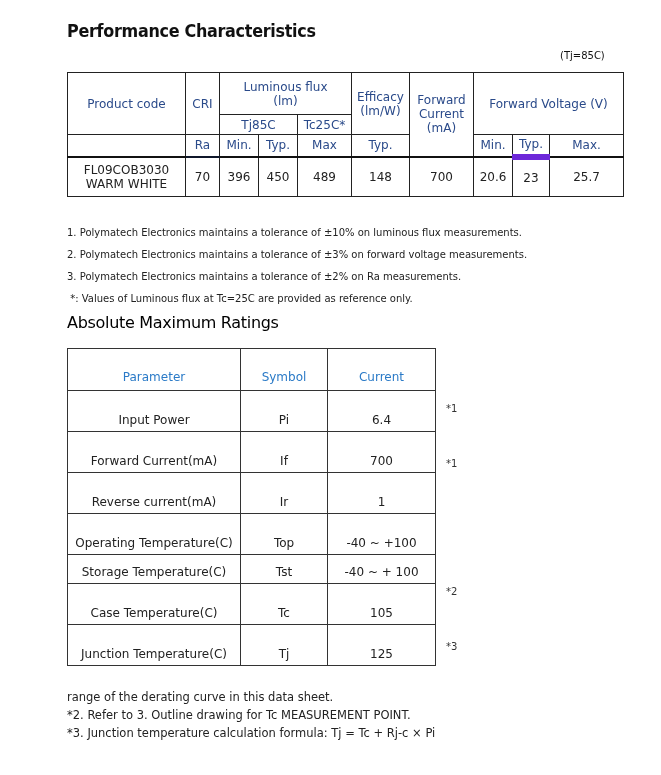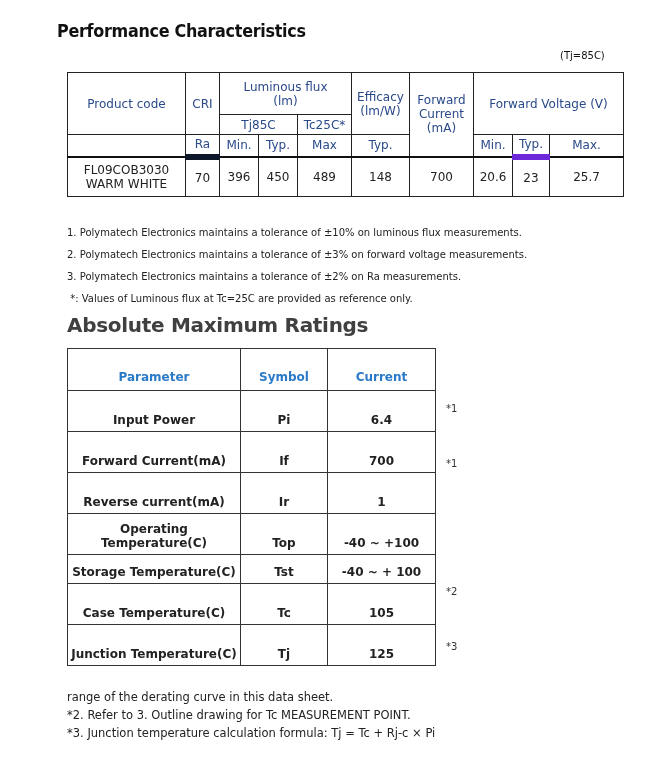--- a/index.html
+++ b/index.html
@@ -1,21 +1,21 @@
 <!DOCTYPE html>
 <html><head>
   <meta charset="utf-8">
   <style>
     html, body { margin: 0; padding: 0; background: #ffffff; }
     body {
       width: 661px; height: 775px; position: relative; overflow: hidden;
       font-family: "DejaVu Sans", sans-serif; color: #222;
     }
     .h1 {
-      position: absolute; left: 57px; top: 22px;
+      position: absolute; left: 67px; top: 22px;
       font-family: "DejaVu Sans", sans-serif; font-weight: 900;
       font-size: 16px; letter-spacing: -0.3px; color: #111;
       transform: scaleY(1.05);
       text-align: center;
     }
     .cond {
       position: absolute; left: 560px; top: 50px;
       font-size: 10px; color: #111;
     }
     table { border-collapse: collapse; }
@@ -28,28 +28,28 @@
       font-weight: normal;
     }
     .perf .hd { color: #2a4a8a; }
     .perf .val { color: #222; }
     .notes {
       position: absolute; left: 67px; top: 222px; font-size: 10px; color: #222;
     }
     .notes div { height: 22px; line-height: 22px; }
     .h2 {
       position: absolute; left: 67px; top: 313px;
-      font-weight: 700; font-size: 20px; letter-spacing: -0.3px; color: #404040;
+      font-weight: 400; font-size: 16px; letter-spacing: -0.3px; color: #000000;
     }
     .amr {
       position: absolute; left: 67px; top: 348px; width: 369px;
       font-size: 12px;
     }
     .amr td, .amr th {
-      border: 1px solid #333; text-align: center; font-weight: bold;
+      border: 1px solid #333; text-align: center; font-weight: normal;
       padding: 0; vertical-align: bottom; padding-bottom: 4px;
     }
     .amr th { color: #2a7ac7; vertical-align: bottom; padding-bottom: 6px; }
     .amr .vsep { border-left: 1.5px solid #aaa; }
     .fn-mark {
       position: absolute; left: 446px; font-size: 10px; color: #333;
     }
     .foot {
       position: absolute; left: 67px; top: 688px; font-size: 11.5px; color: #222;
       width: 520px;
@@ -95,21 +95,21 @@
     <th class="hd">Typ.</th>
     <th class="hd" style="width:38px">Min.</th>
     <th class="hd" style="width:36px">Typ.</th>
     <th class="hd">Max.</th>
   </tr>
   <tr style="height:40px">
     <td class="val" style="border-top:2px solid #111">
       <div>FL09COB3030</div>
       <div>WARM WHITE</div>
     </td>
-    <td class="val" style="border-top:6px solid #0f172a">70</td>
+    <td class="val" style="border-top:2px solid #0f172a">70</td>
     <td class="val" style="border-top:2px solid #111">396</td>
     <td class="val" style="border-top:2px solid #111">450</td>
     <td class="val" style="border-top:2px solid #111">489</td>
     <td class="val" style="border-top:2px solid #111">148</td>
     <td class="val" style="border-top:2px solid #111">700</td>
     <td class="val" style="border-top:2px solid #111">20.6</td>
     <td class="val" style="border-top:6px solid #6d28d9">23</td>
     <td class="val" style="border-top:2px solid #111">25.7</td>
   </tr>
 </tbody>

